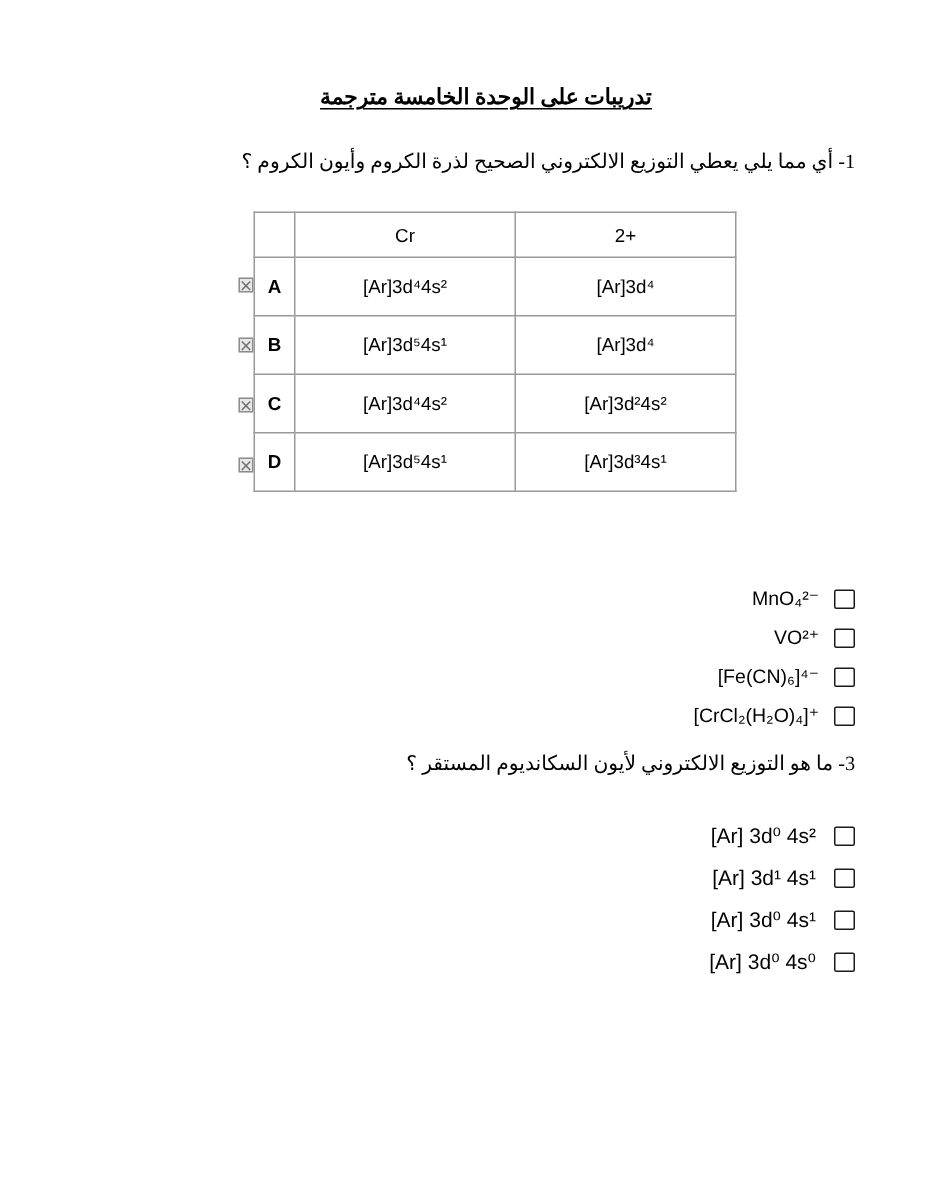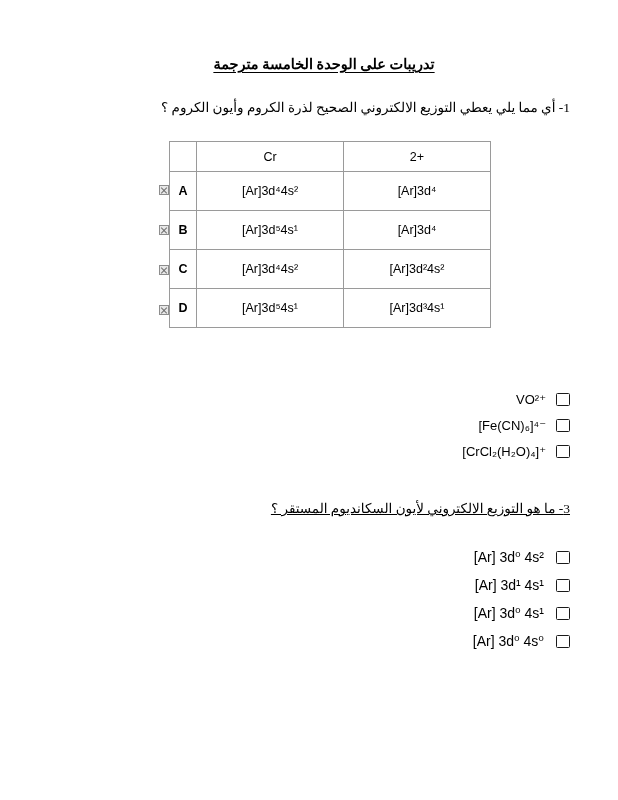--- a/index.html
+++ b/index.html
@@ -42,21 +42,21 @@
   
   .question {
     position: absolute;
     direction: rtl;
     font-size: 13.5px;
     line-height: 1.4;
     white-space: nowrap;
   }
   #q1-text { top: 99px; right: 48px; }
   #q2-text { top: 340px; right: 48px; }
-  #q3-text { top: 500px; right: 48px; text-decoration: underline; }
+  #q3-text { top: 500px; right: 48px; }
 
   
   .q1-block {
     position: absolute;
     top: 141px;
     left: 157px;
     width: 330px;
   }
   table.cr-table {
     border-collapse: collapse;
@@ -208,20 +208,24 @@
       <span class="chk-x"></span>
     </div>
     <div class="row-check-wrap">
       <span class="chk-x"></span>
     </div>
   </div>
 
 
   <div class="opt-list" id="q2-options">
     <div class="opt-row">
+      <span class="opt-formula">MnO₄²⁻</span>
+      <span class="chk-empty"></span>
+    </div>
+    <div class="opt-row">
       <span class="opt-formula">VO²⁺</span>
       <span class="chk-empty"></span>
     </div>
     <div class="opt-row">
       <span class="opt-formula">[Fe(CN)₆]⁴⁻</span>
       <span class="chk-empty"></span>
     </div>
     <div class="opt-row">
       <span class="opt-formula">[CrCl₂(H₂O)₄]⁺</span>
       <span class="chk-empty"></span>

